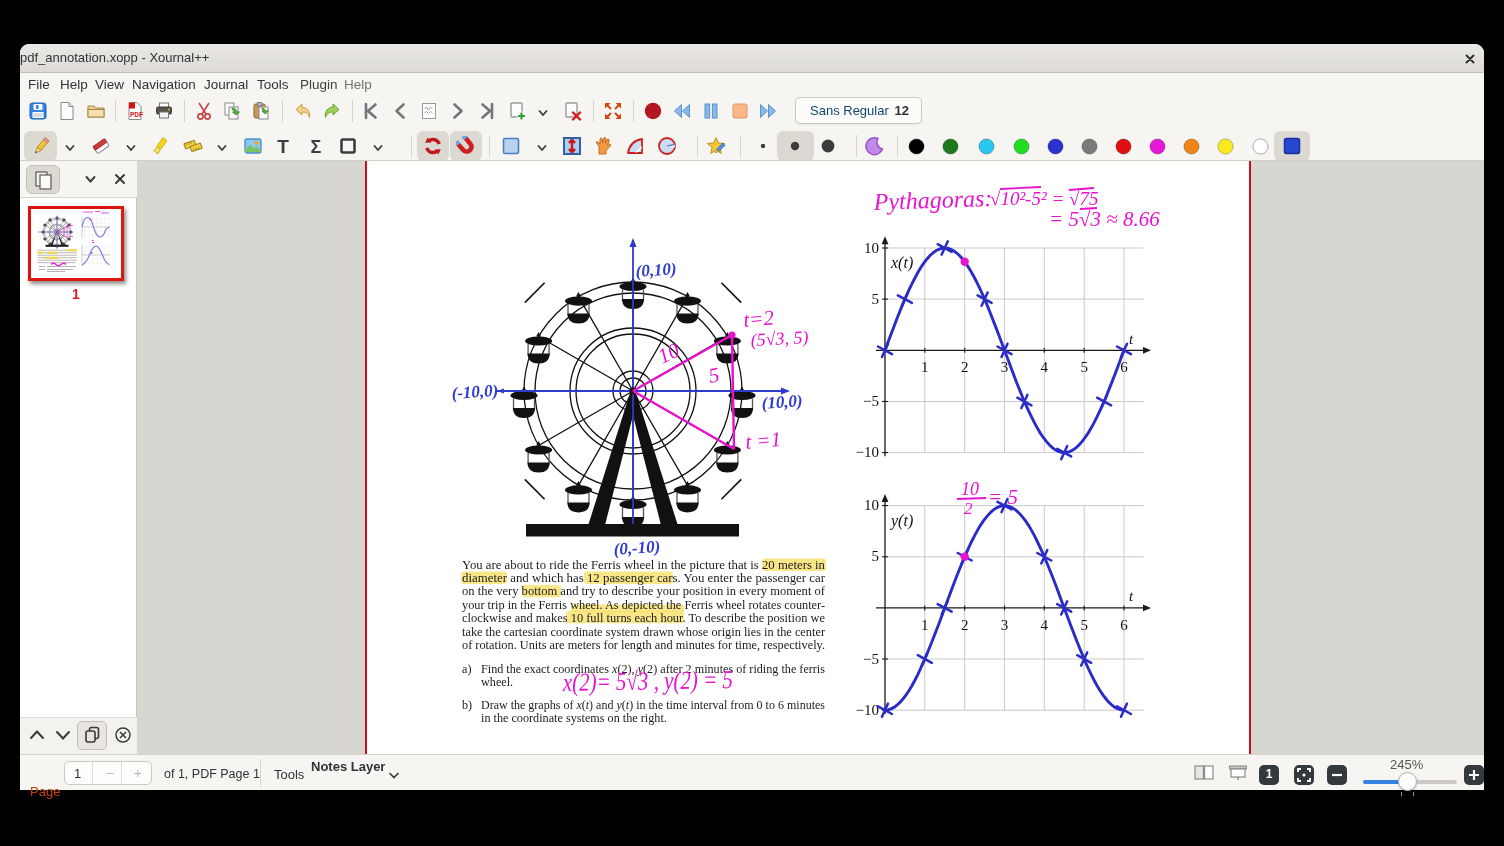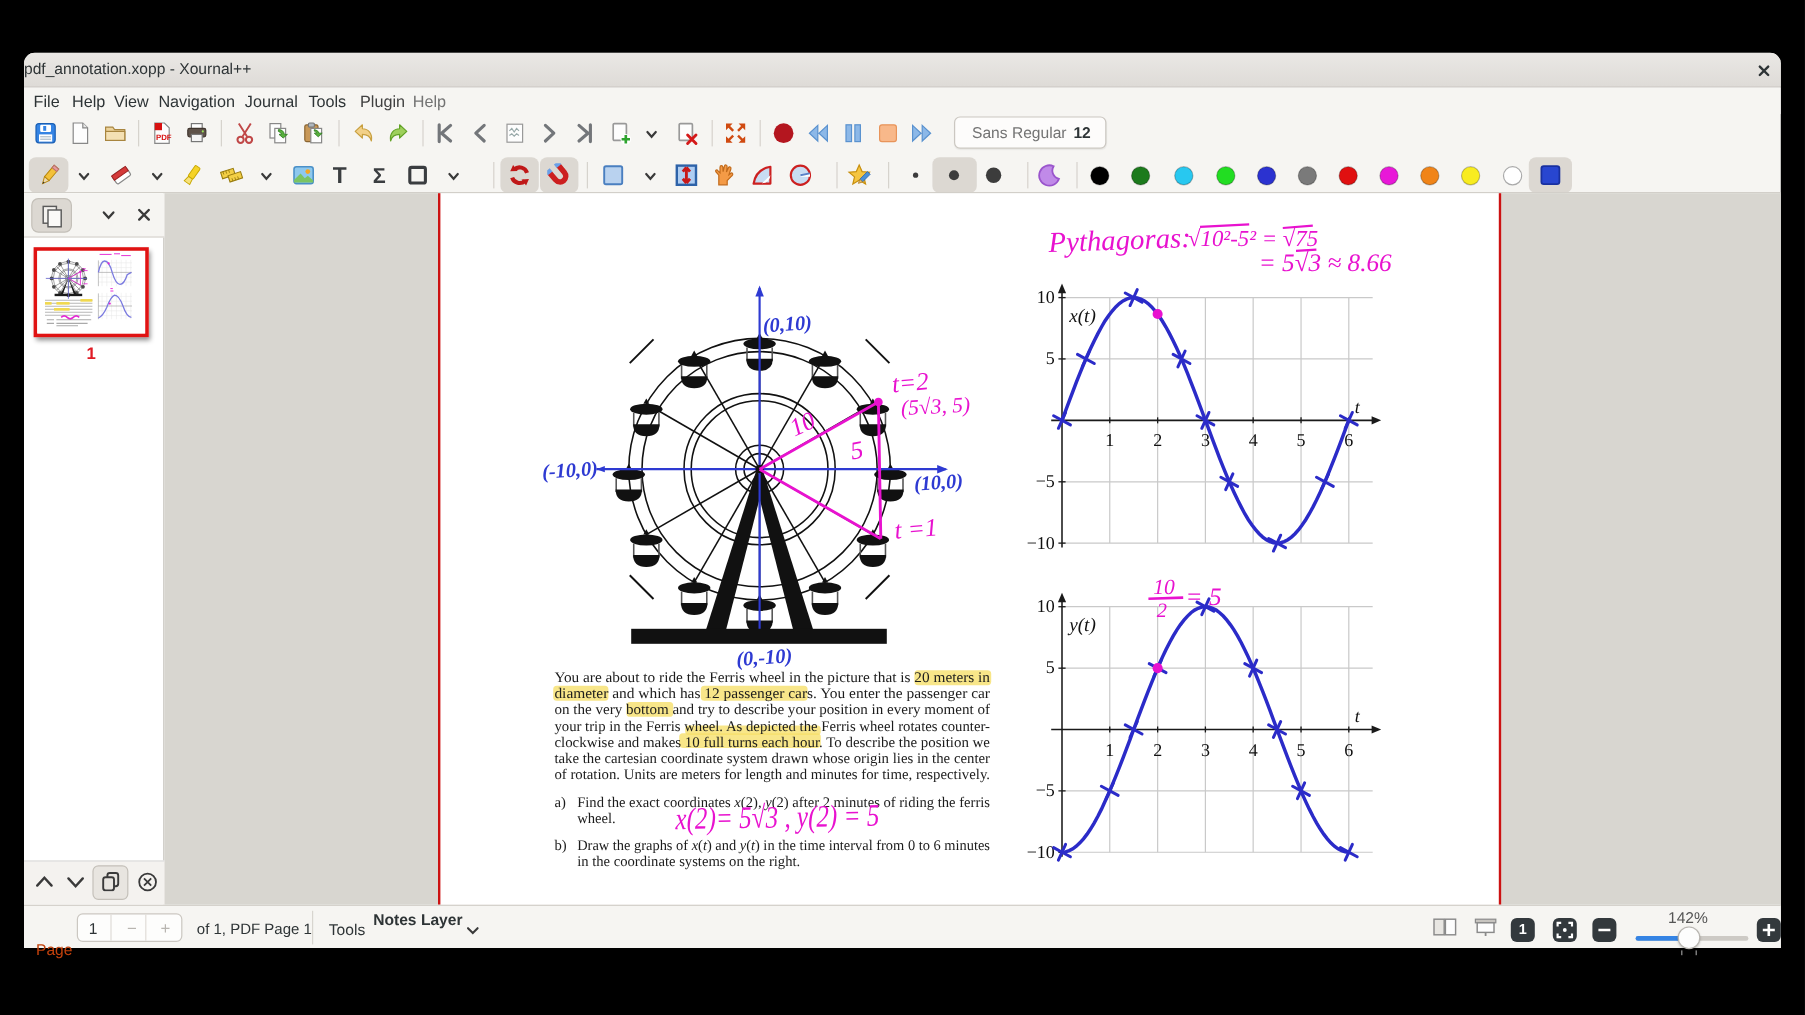--- a/index.html
+++ b/index.html
@@ -122,21 +122,21 @@
 <div style="position:absolute;left:537px;top:105px;width:12px;height:12px"><svg width="12" height="12">
       <path d="M2.5,4 L6,8 L9.5,4" stroke="#3a3a3a" stroke-width="1.8" fill="none" stroke-linecap="round"></path>
     </svg></div>
 <div style="position:absolute;left:115px;top:100px;width:1px;height:22px;background:#d6d3cd"></div>
 <div style="position:absolute;left:184px;top:100px;width:1px;height:22px;background:#d6d3cd"></div>
 <div style="position:absolute;left:282px;top:100px;width:1px;height:22px;background:#d6d3cd"></div>
 <div style="position:absolute;left:352px;top:100px;width:1px;height:22px;background:#d6d3cd"></div>
 <div style="position:absolute;left:593px;top:100px;width:1px;height:22px;background:#d6d3cd"></div>
 <div style="position:absolute;left:632.5px;top:100px;width:1px;height:22px;background:#d6d3cd"></div>
 <div style="position:absolute;left:795px;top:97px;width:127px;height:27px;background:#fdfcfb;border:1px solid #cbc7c1;border-radius:5px;box-shadow:0 1px 1px rgba(0,0,0,.06)">
-    <span style="position:absolute;left:14px;top:5px;font-size:13px;color:#737373">Sans Regular</span>
+    <span style="position:absolute;left:14px;top:5px;font-size:13px;color:#0c4a6e">Sans Regular</span>
     <span style="position:absolute;right:12px;top:5px;font-size:13px;font-weight:bold;color:#2e3436">12</span>
   </div>
 <div style="position:absolute;left:24px;top:131px;width:33px;height:30px;background:#dcd8d2;border-radius:6px;"></div>
 <div style="position:absolute;left:417px;top:131px;width:32px;height:30px;background:#dcd8d2;border-radius:6px;"></div>
 <div style="position:absolute;left:450px;top:131px;width:32px;height:30px;background:#dcd8d2;border-radius:6px;"></div>
 <div style="position:absolute;left:777px;top:131px;width:37px;height:30px;background:#dcd8d2;border-radius:6px;"></div>
 <div style="position:absolute;left:1274px;top:131px;width:36px;height:30px;background:#dcd8d2;border-radius:6px;"></div>
 <div style="position:absolute;left:30.5px;top:136px;width:20px;height:20px"><svg width="20" height="20" viewBox="0 0 20 20">
       <g transform="rotate(40 10 10)">
         <rect x="7.8" y="1" width="5" height="12.5" fill="#f3c13a" stroke="#b8860b" stroke-width="0.8"></rect>
@@ -663,20 +663,20 @@
     </div>
   <div style="position:absolute;left:1274px;top:10px;width:20px;height:20px;background:#33393d;border-radius:5px"><svg width="20" height="20">
         <g stroke="#fff" stroke-width="1.8" fill="none">
           <path d="M4,7 L4,4 L7,4 M13,4 L16,4 L16,7 M16,13 L16,16 L13,16 M7,16 L4,16 L4,13"></path>
         </g>
         <circle cx="10" cy="10" r="1.6" fill="#fff"></circle>
       </svg></div>
   <div style="position:absolute;left:1307px;top:10px;width:20px;height:20px;background:#33393d;border-radius:5px"><svg width="20" height="20">
         <path d="M5,10 L15,10" stroke="#fff" stroke-width="2.2"></path>
       </svg></div>
-  <span style="position:absolute;left:1370px;top:2px;font-size:13px;color:#555">142%</span>
+  <span style="position:absolute;left:1370px;top:2px;font-size:13px;color:#555">245%</span>
   <div style="position:absolute;left:1343px;top:25px;width:94px;height:4px;background:#cdcac5;border-radius:2px"></div>
   <div style="position:absolute;left:1343px;top:25px;width:38px;height:4px;background:#3584e4;border-radius:2px"></div>
   <div style="position:absolute;left:1378px;top:17px;width:19px;height:19px;background:#fdfdfd;border:1px solid #b8b5b0;border-radius:50%;box-shadow:0 1px 2px rgba(0,0,0,0.2)"></div>
   <div style="position:absolute;left:1381px;top:37px;width:13px;height:4px;border-left:1px solid #999;border-right:1px solid #999"></div>
   <div style="position:absolute;left:1444px;top:10px;width:20px;height:20px;background:#33393d;border-radius:5px"><svg width="20" height="20">
         <path d="M10,5 L10,15 M5,10 L15,10" stroke="#fff" stroke-width="2.2"></path>
       </svg></div>
 </div>
 </body></html>

